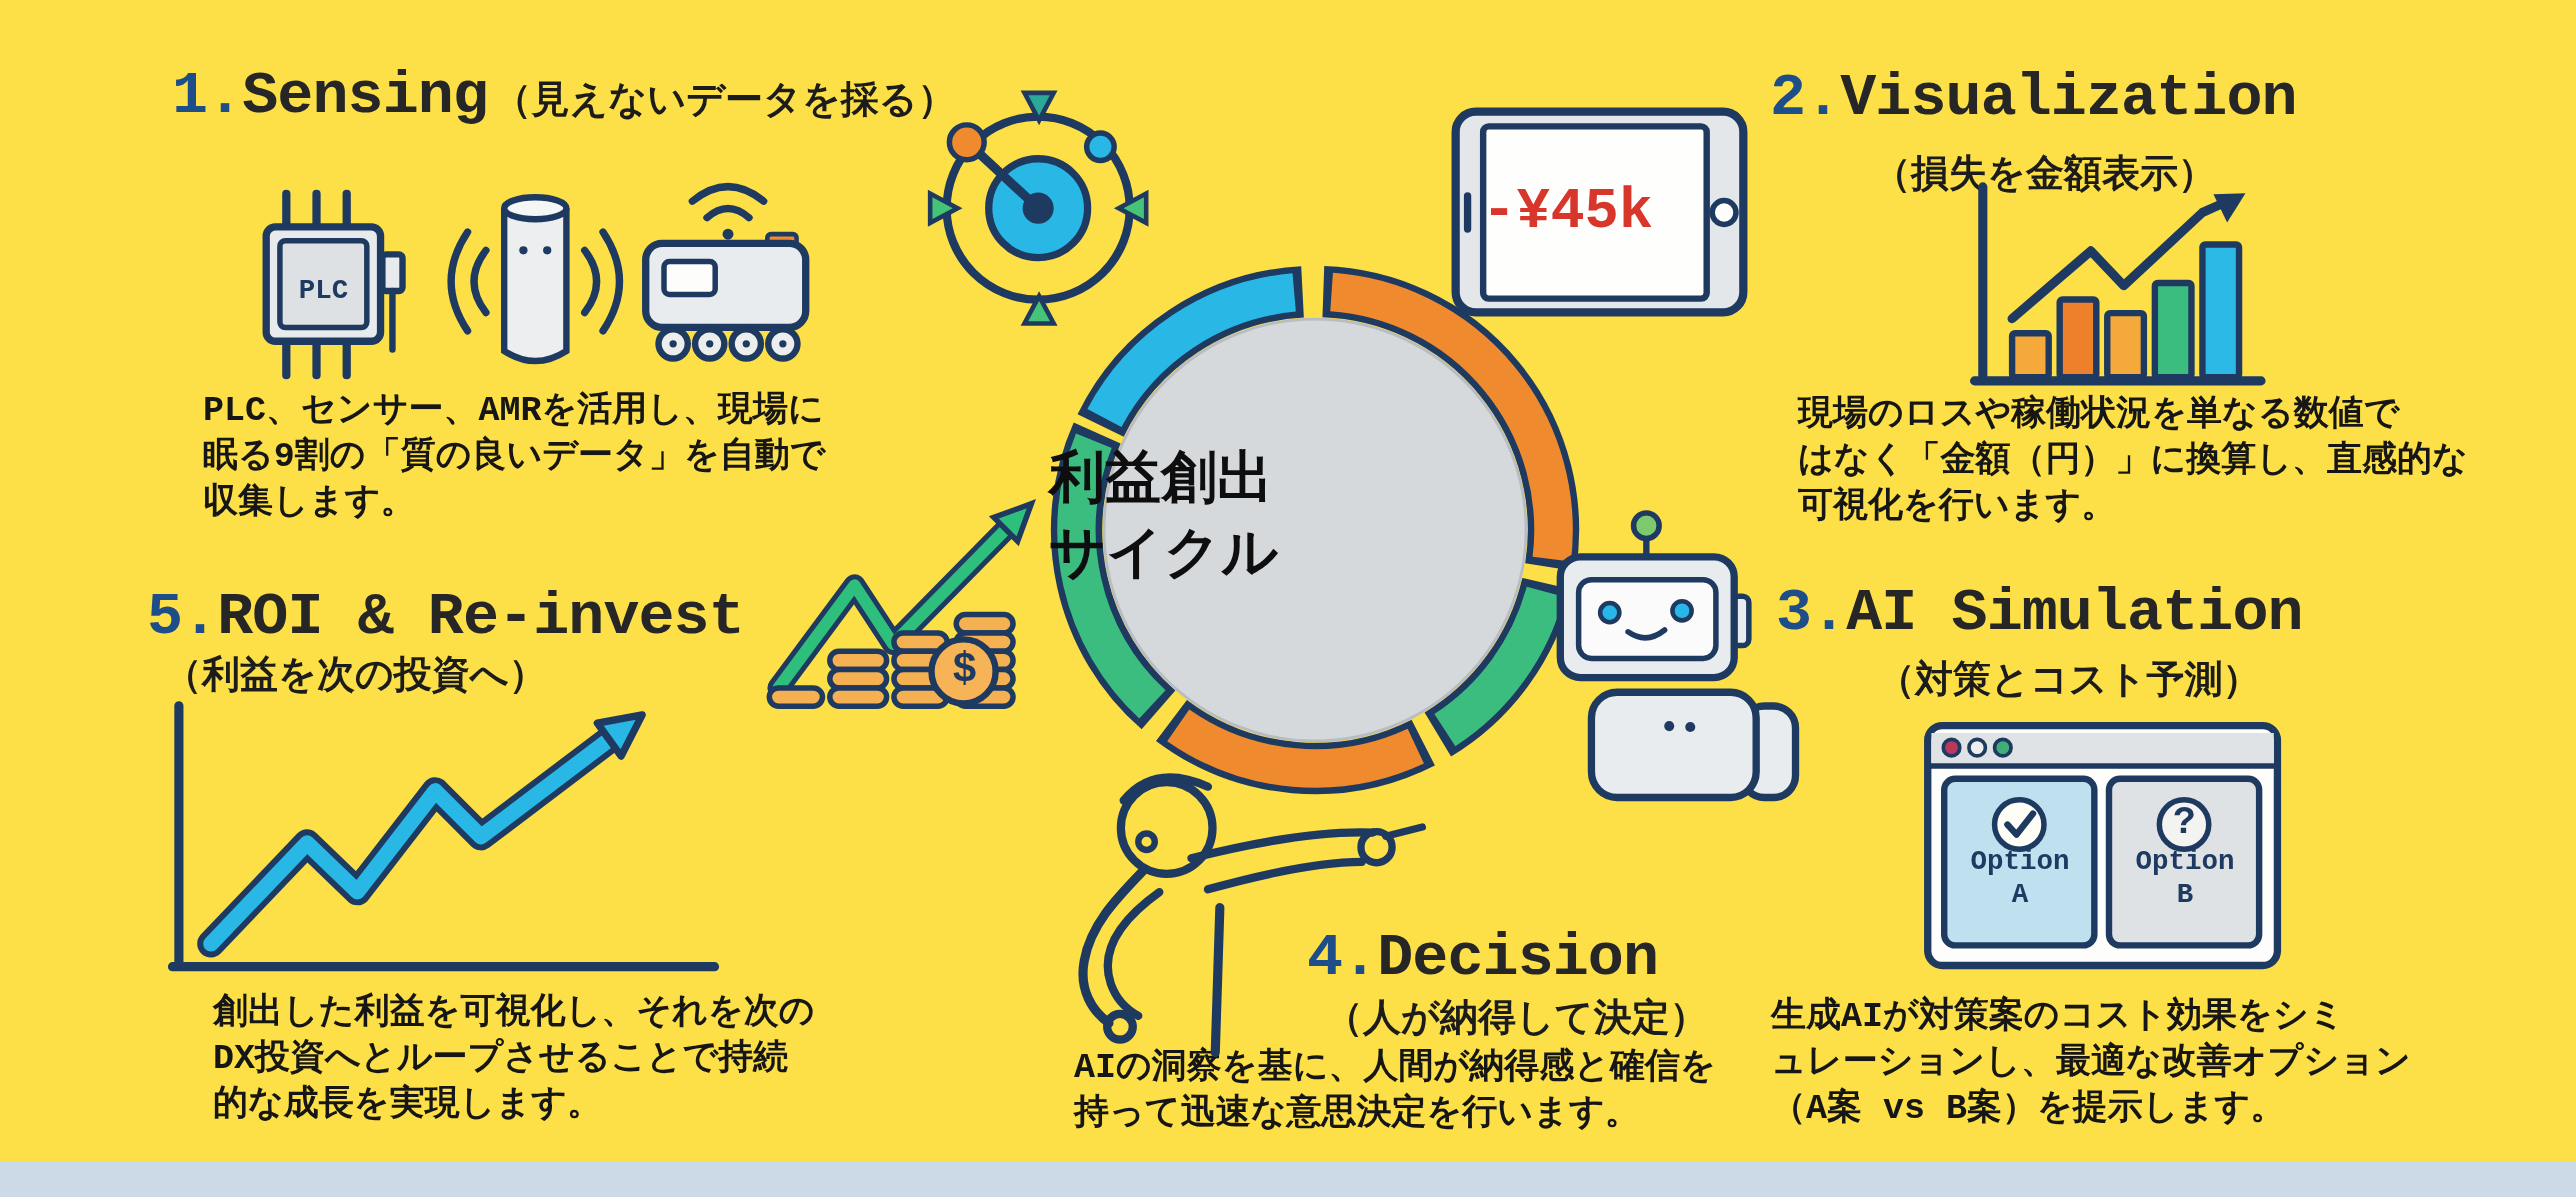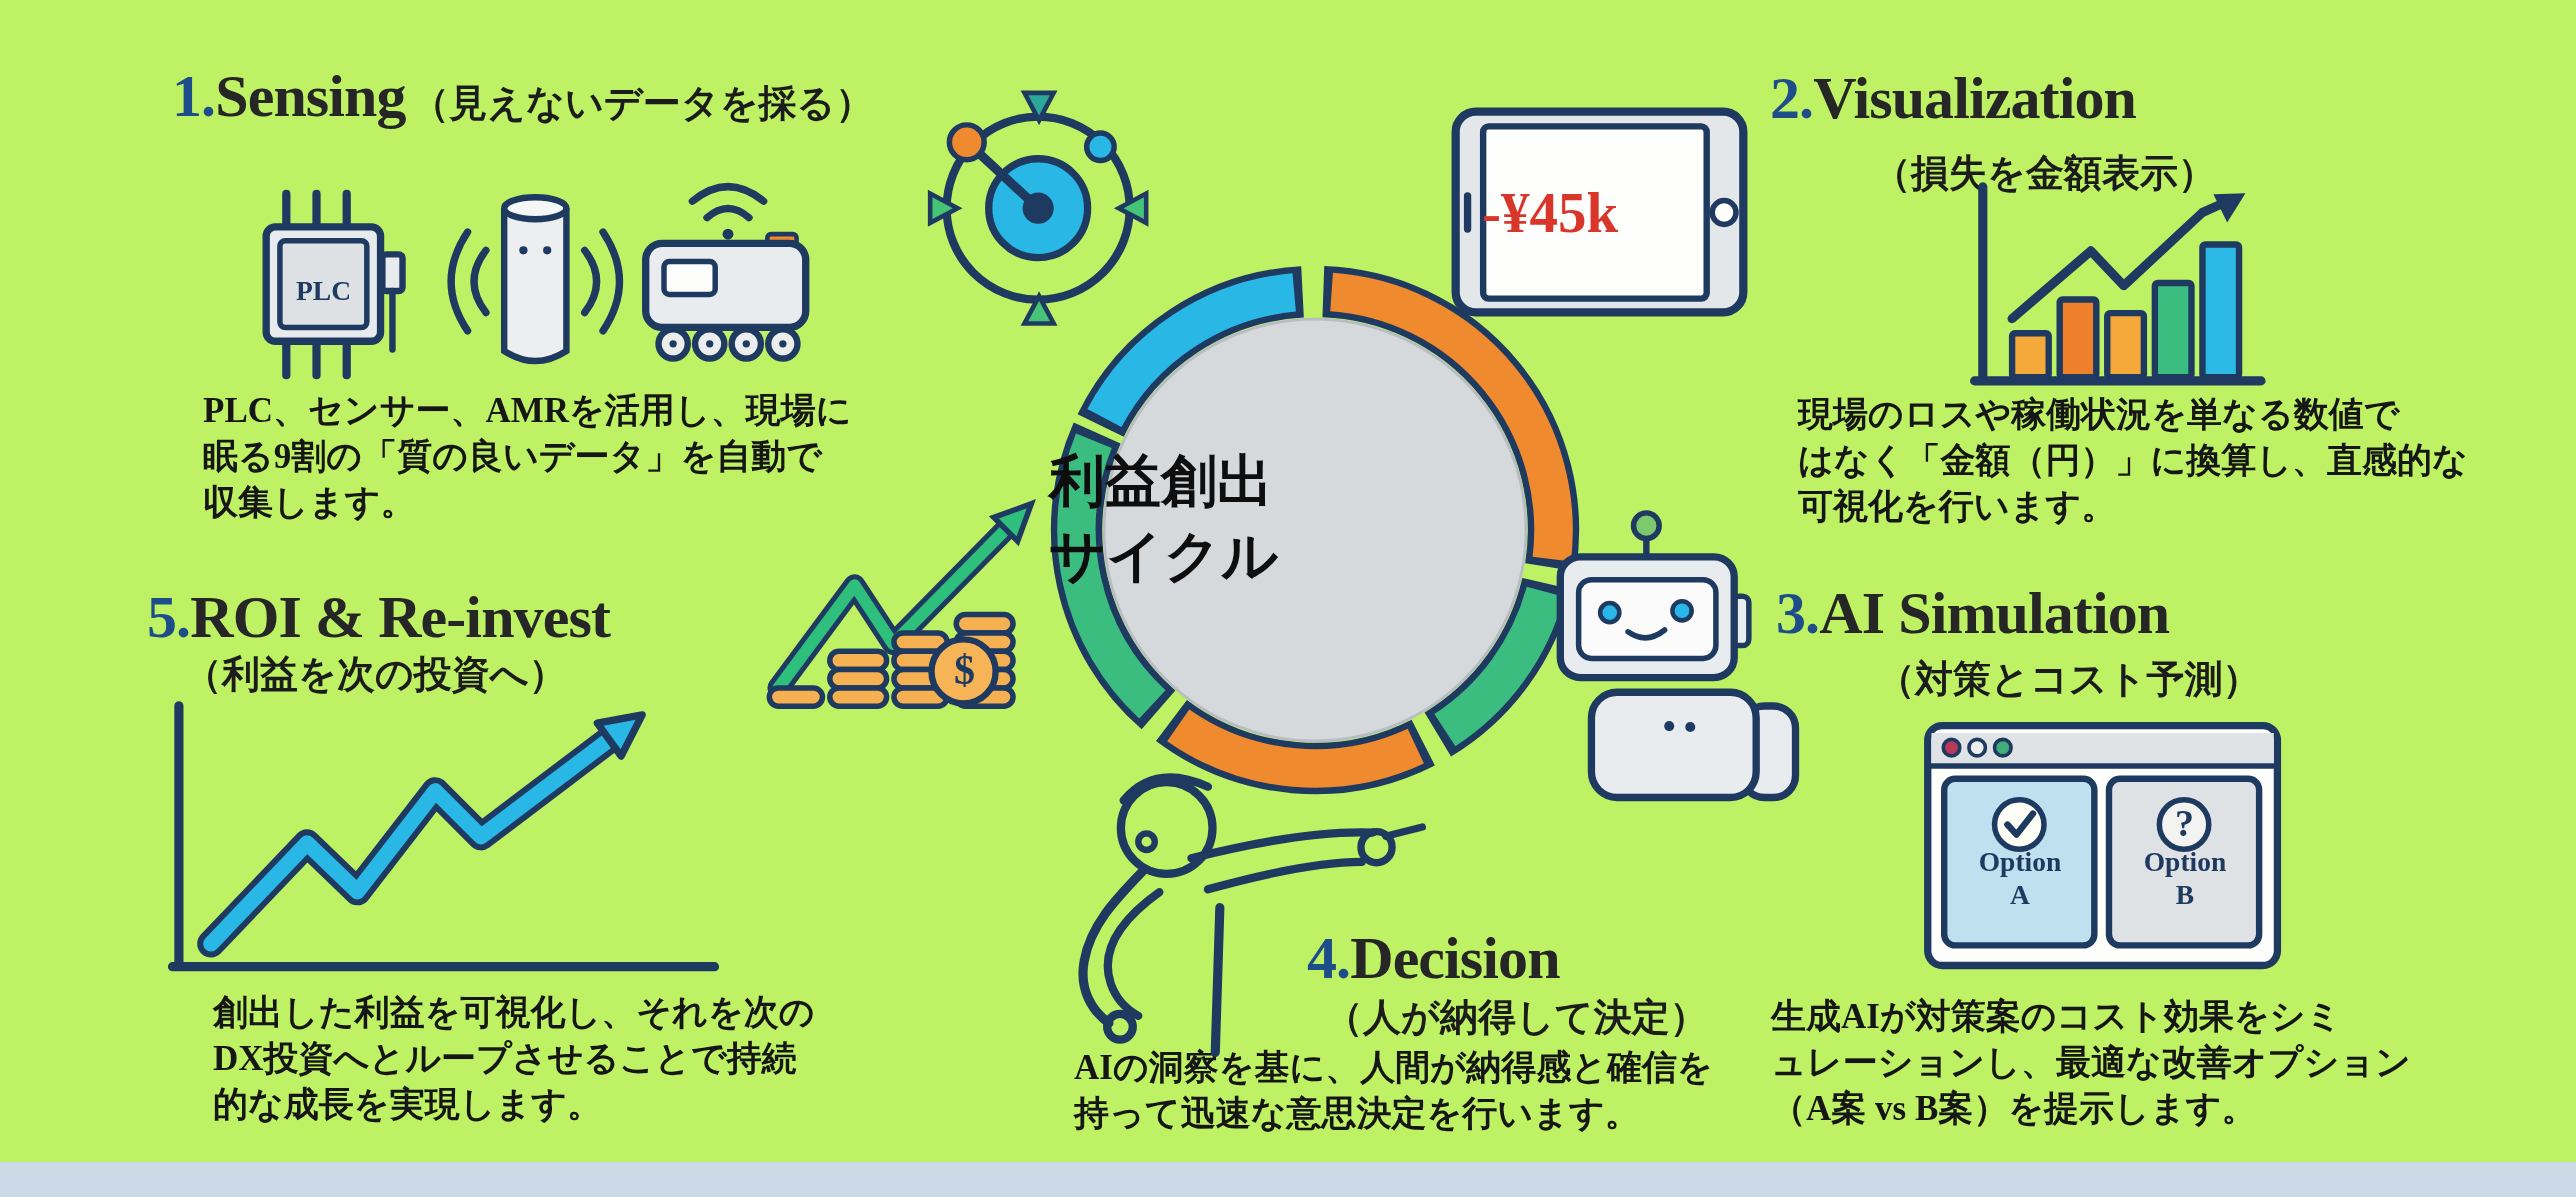--- a/index.html
+++ b/index.html
@@ -1,17 +1,17 @@
 <!DOCTYPE html>
 <html style="font-size:14.7px"><head>
 <meta charset="utf-8">
 <style>
   html,body{margin:0;padding:0;}
-  .stage{position:relative;width:2576px;height:1198px;background:#bef264;overflow:hidden;
-         font-family:Liberation Serif, serif;}
+  .stage{position:relative;width:2576px;height:1198px;background:#fde047;overflow:hidden;
+         font-family:Liberation Mono, monospace;}
   .t{position:absolute;font-weight:800;color:#262626;font-size:60px;letter-spacing:-0.9px;white-space:nowrap;}
   .t .num{color:#1d4e8a;}
   .t .sub-inline{font-size:38px;letter-spacing:0;color:#1c1c1c;padding-left:5.5px;}
   .sub{position:absolute;font-weight:800;font-size:38px;color:#1c1c1c;white-space:nowrap;}
   .desc{position:absolute;font-weight:700;font-size:35px;line-height:46px;color:#161616;white-space:pre-line;}
   .ring-text{position:absolute;left:1049px;top:444px;width:532px;text-align:left;font-weight:800;
              font-size:56px;line-height:75px;color:#0e0e0e;white-space:pre-line;}
   .ov{position:absolute;font-weight:800;color:#1f3a60;text-align:center;white-space:pre-line;}
   .tablet-val{position:absolute;left:1482px;top:180px;width:225px;
               font-weight:800;font-size:57px;color:#d8352b;}
@@ -28,21 +28,21 @@
   <div class="t" style="left:1770px;top:64px;"><span class="num">2.</span><span>Visualization</span></div>
   <div class="sub" style="left:1833px;top:148px;margin-left:40px;">（損失を金額表示）</div>
 
   <div class="t" style="left:1776px;top:579px;"><span class="num">3.</span><span>AI Simulation</span></div>
   <div class="sub" style="left:1877px;top:654px;">（対策とコスト予測）</div>
 
   <div class="t" style="left:1267px;top:924px;margin-left:40px;"><span class="num">4.</span><span>Decision</span></div>
   <div class="sub" style="left:1325px;top:992px;">（人が納得して決定）</div>
 
   <div class="t" style="left:147px;top:583px;"><span class="num">5.</span><span>ROI &amp; Re-invest</span></div>
-  <div class="sub" style="left:184px;top:649px;text-align:center;">（利益を次の投資へ）</div>
+  <div class="sub" style="left:164px;top:649px;text-align:center;">（利益を次の投資へ）</div>
 
   <div class="desc" style="left:203px;top:388px;">PLC、センサー、AMRを活用し、現場に
 眠る9割の「質の良いデータ」を自動で
 収集します。</div>
   <div class="desc" style="left:1798px;top:392px;">現場のロスや稼働状況を単なる数値で
 はなく「金額（円）」に換算し、直感的な
 可視化を行います。</div>
   <div class="desc" style="left:1771px;top:994px;">生成AIが対策案のコスト効果をシミ
 ュレーションし、最適な改善オプション
 （A案 vs B案）を提示します。</div>

